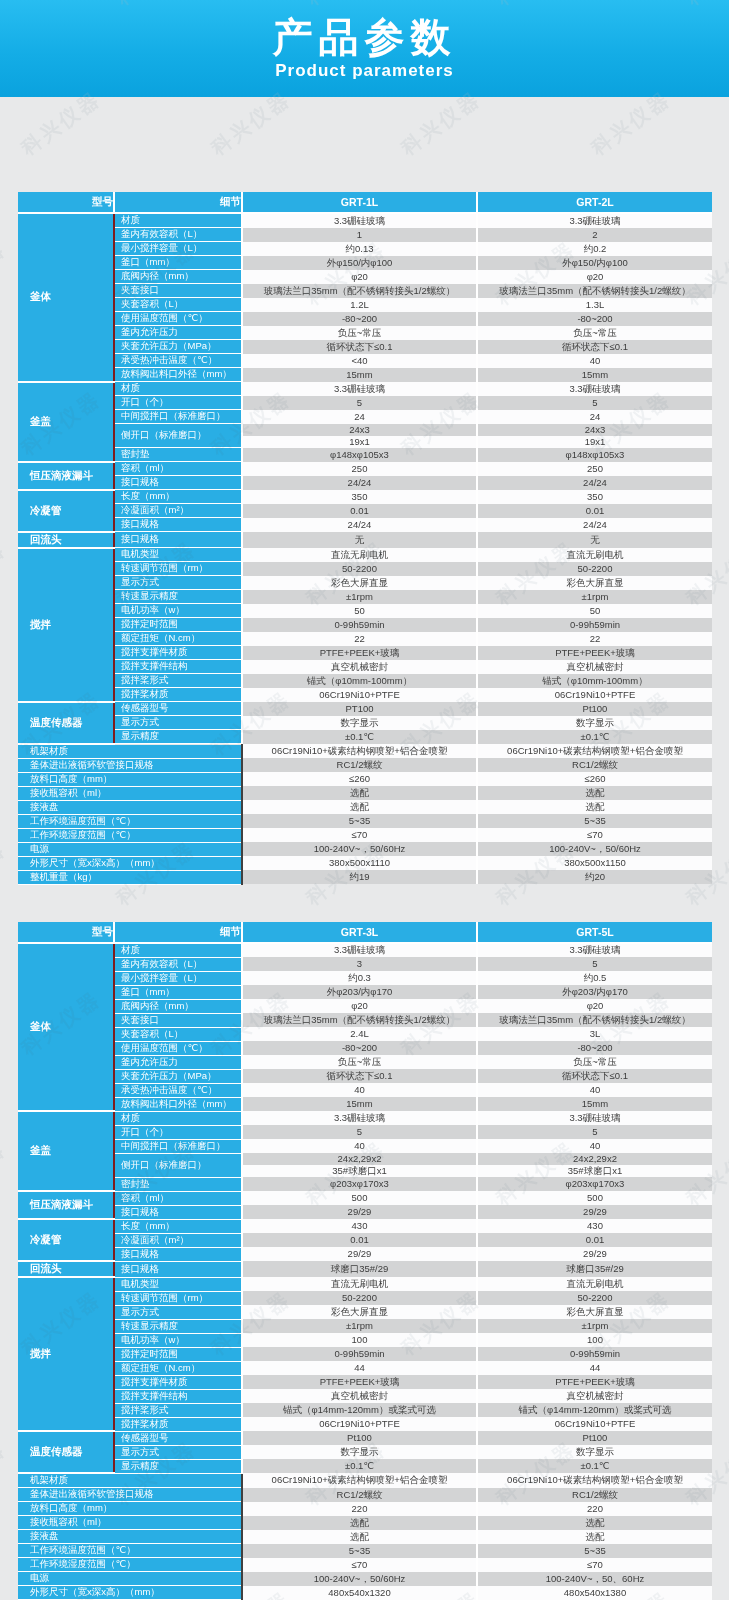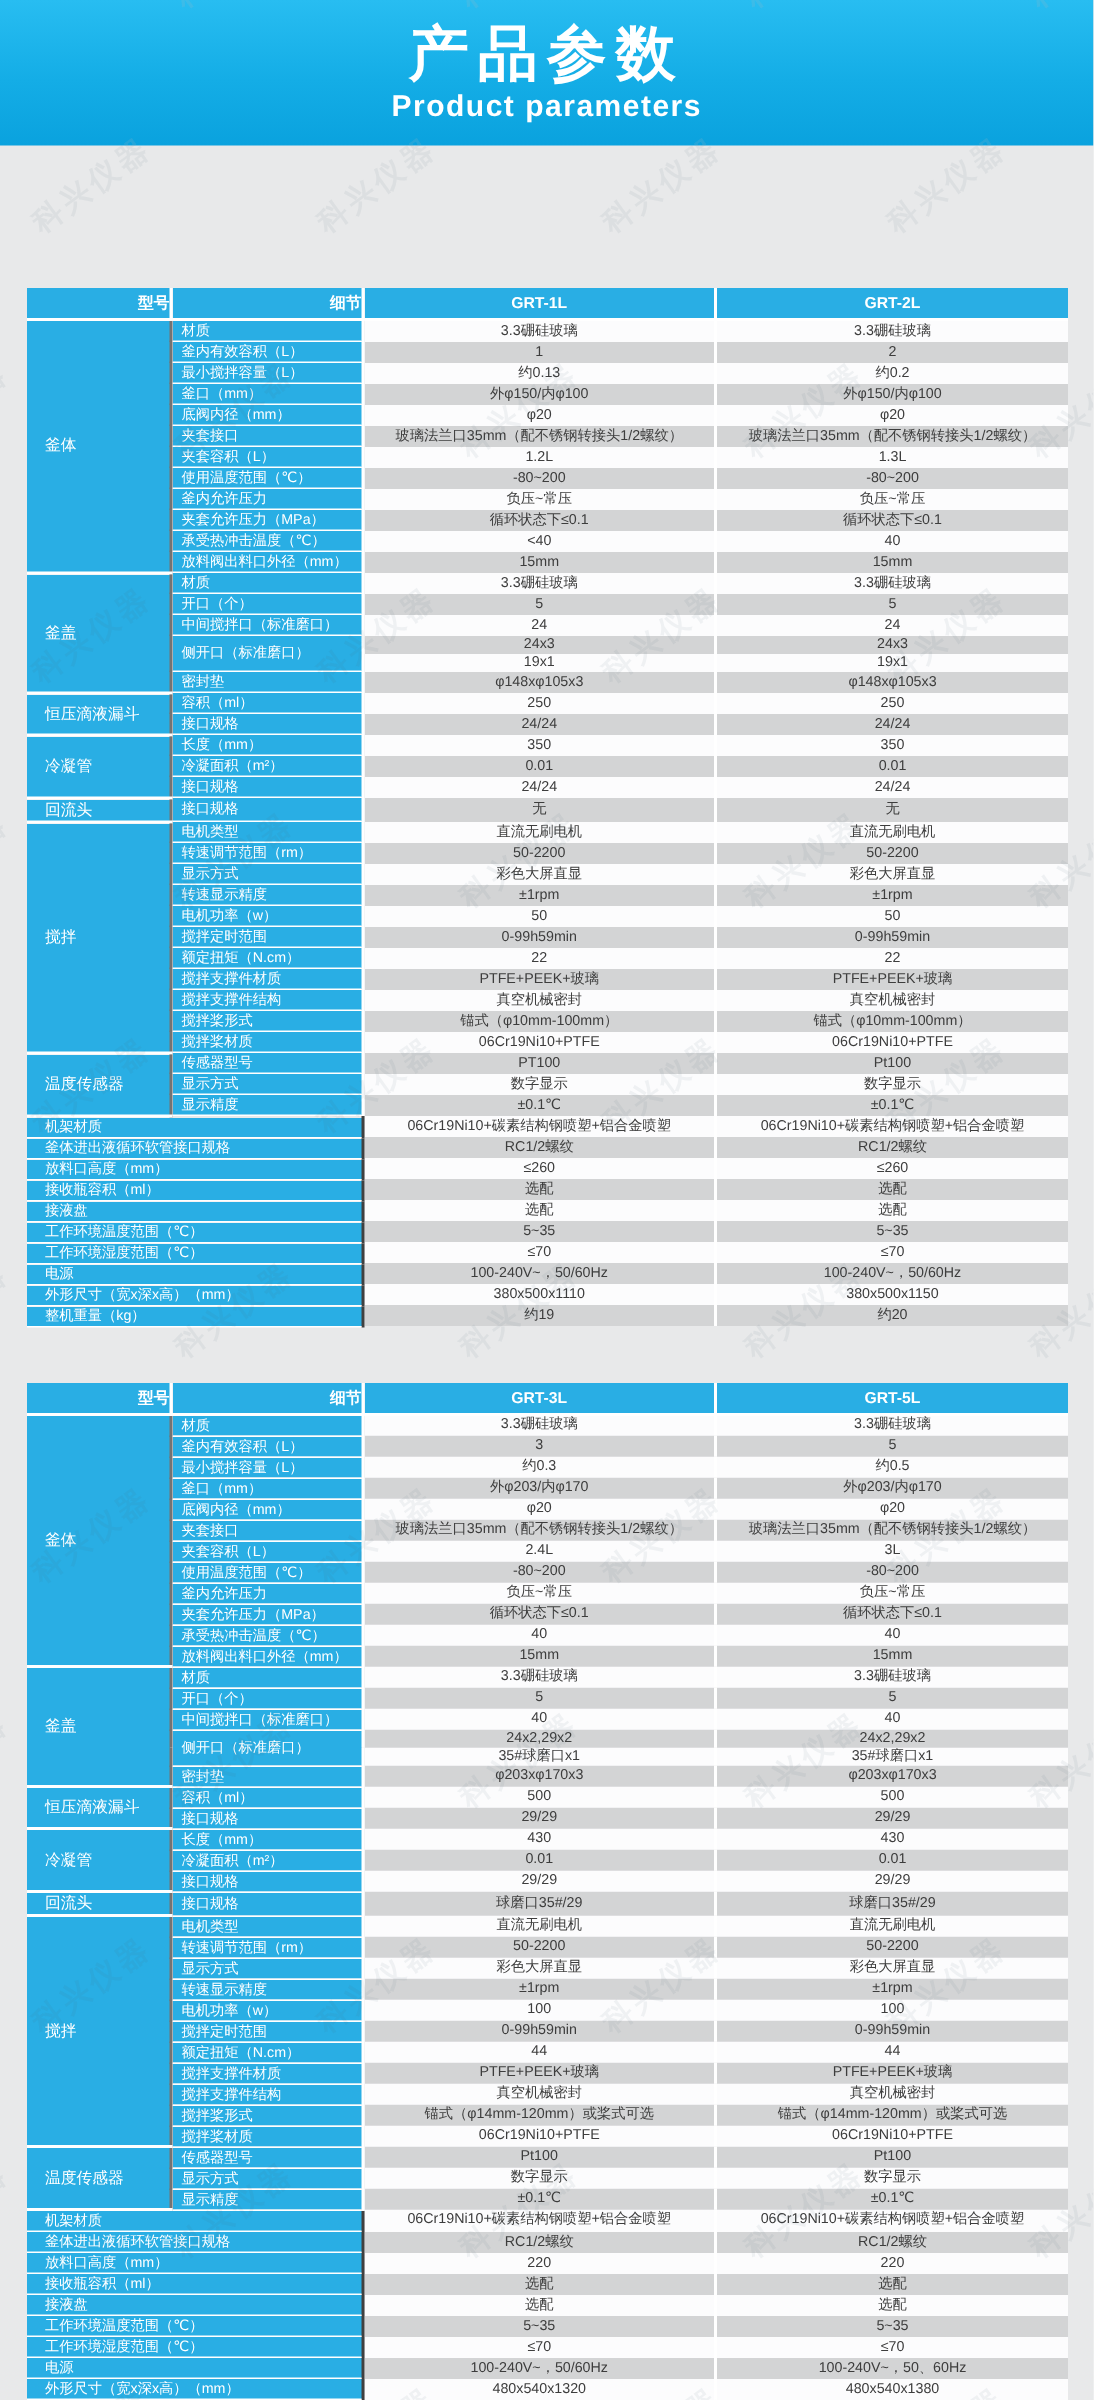--- a/index.html
+++ b/index.html
@@ -8,38 +8,38 @@
     background:#e8e9ea;
     font-family:"Liberation Sans","DejaVu Sans",sans-serif;
   }
   
   .banner{
     position:relative;height:97px;overflow:hidden;
     background:linear-gradient(180deg,#28bdf1 0%,#14ade6 55%,#0aa2de 100%);
     display:flex;flex-direction:column;align-items:center;justify-content:center;
   }
   .banner-title{color:#ffffff;font-size:40px;font-weight:bold;letter-spacing:6px;line-height:1.05;}
-  .banner-subtitle{color:#ffffff;font-size:20px;font-weight:bold;letter-spacing:1px;margin-top:3px;}
+  .banner-subtitle{color:#ffffff;font-size:17px;font-weight:bold;letter-spacing:1px;margin-top:3px;}
   
   .gap-top{height:95px;}
   .gap-mid{height:37px;}
   
   .tbl-wrap{margin:0 17px 0 18px;position:relative;z-index:2;}
   table.spec{border-collapse:collapse;width:694px;table-layout:fixed;}
   table.spec th{
     background:#29aee4;color:#ffffff;font-size:10.5px;font-weight:bold;
     height:20px;border-bottom:2px solid #ffffff;border-right:2px solid #ffffff;
     padding:0;white-space:nowrap;overflow:hidden;
   }
   table.spec th:last-child{border-right:none;}
   table.spec th.h-left{text-align:right;padding-left:12px;}
   table.spec th.h-col{text-align:center;}
   td.group{
-    background:#29aee4;color:#ffffff;font-weight:normal;font-size:10.5px;
-    text-align:left;padding:0 0 0 12px;border-right:2px solid #737373;border-bottom:2px solid #ffffff;
+    background:#29aee4;color:#ffffff;font-weight:bold;font-size:10.5px;
+    text-align:left;padding:0 0 0 12px;border-right:2px solid #7f1d1d;border-bottom:2px solid #ffffff;
     white-space:nowrap;overflow:hidden;
   }
   td.label{
     background:#29aee4;color:#ffffff;font-size:9.5px;font-weight:normal;
     text-align:left;padding:0 0 0 6px;border-right:2px solid #ffffff;border-bottom:1px solid #ffffff;
     white-space:nowrap;overflow:hidden;
   }
   td.labelwide{
     background:#29aee4;color:#ffffff;font-size:9.5px;
     text-align:left;padding:0 0 0 12px;border-right:2px solid #404040;border-bottom:1px solid #ffffff;

